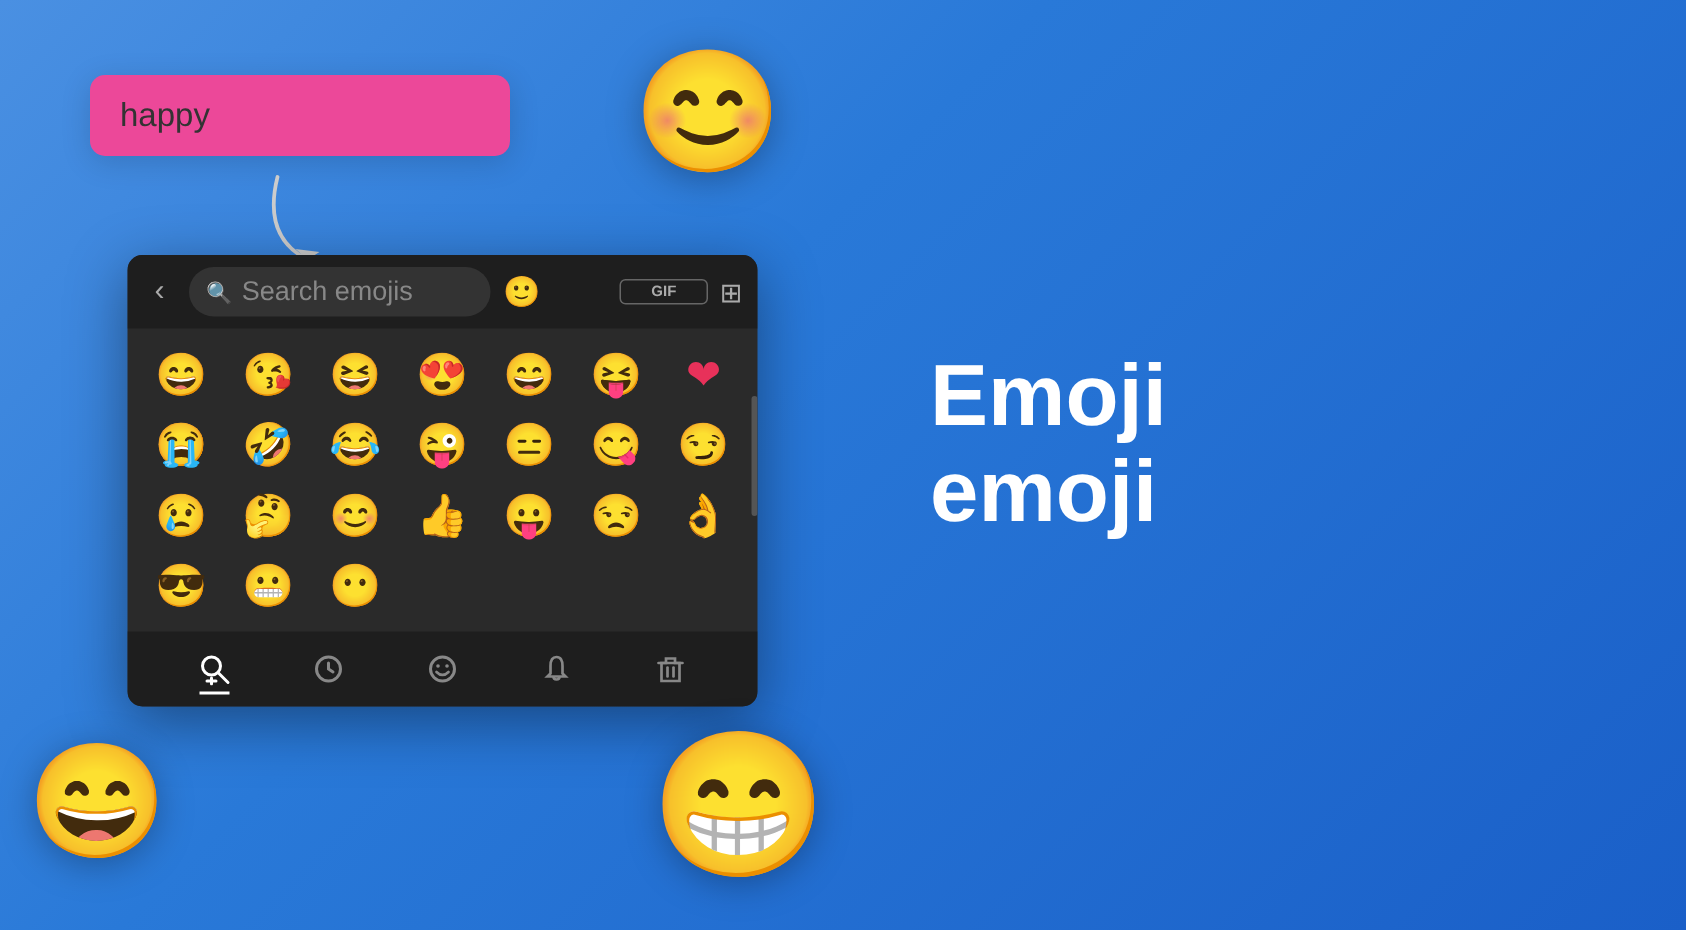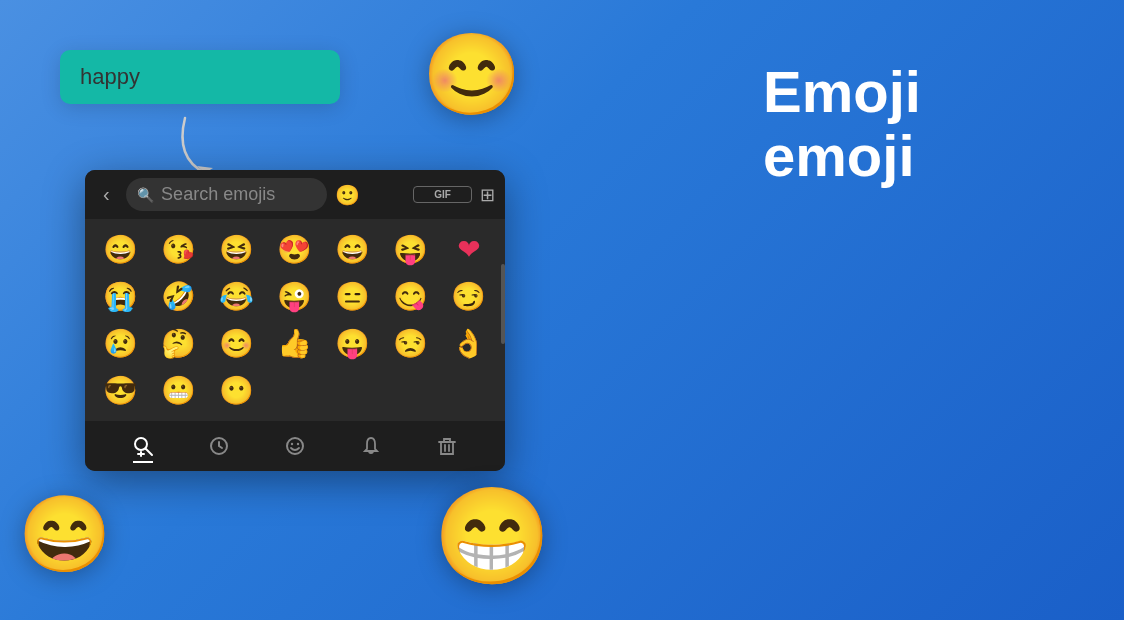--- a/index.html
+++ b/index.html
@@ -20,21 +20,21 @@
       height: 620px;
     }
 
     .right-section {
       position: absolute;
       right: 0;
       top: 0;
       width: 544px;
       height: 620px;
       display: flex;
-      flex-direction: row;
+      flex-direction: column;
       justify-content: center;
       padding: 60px 60px 60px 40px;
     }
 
     
     .keyboard-panel {
       position: absolute;
       left: 85px;
       top: 170px;
       width: 420px;
@@ -168,21 +168,21 @@
       width: 20px;
       height: 2px;
       background: #fff;
     }
 
     
     .search-card {
       position: absolute;
       left: 60px;
       top: 50px;
-      background: #14b8a6;
+      background: #ec4899;
       border-radius: 10px;
       padding: 14px 20px;
       width: 280px;
       box-shadow: 0 4px 20px rgba(0,0,0,0.15);
       font-size: 22px;
       color: #333;
       font-weight: 400;
     }
 
     

